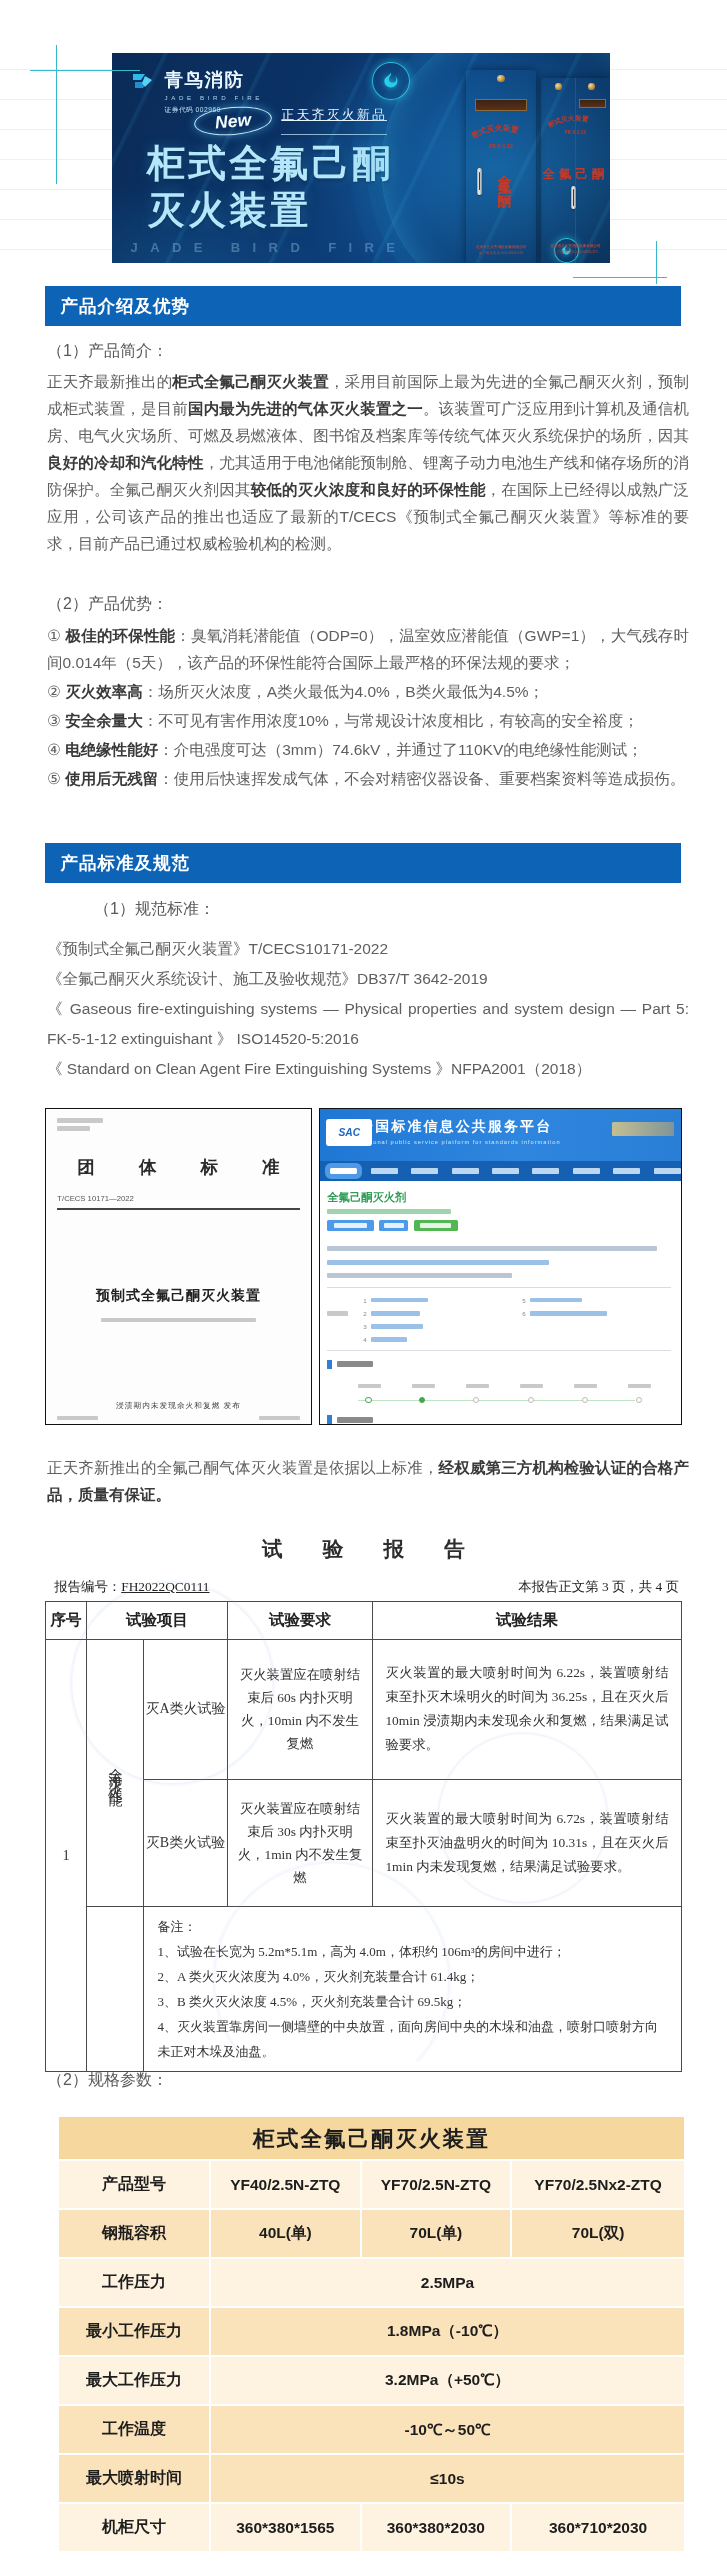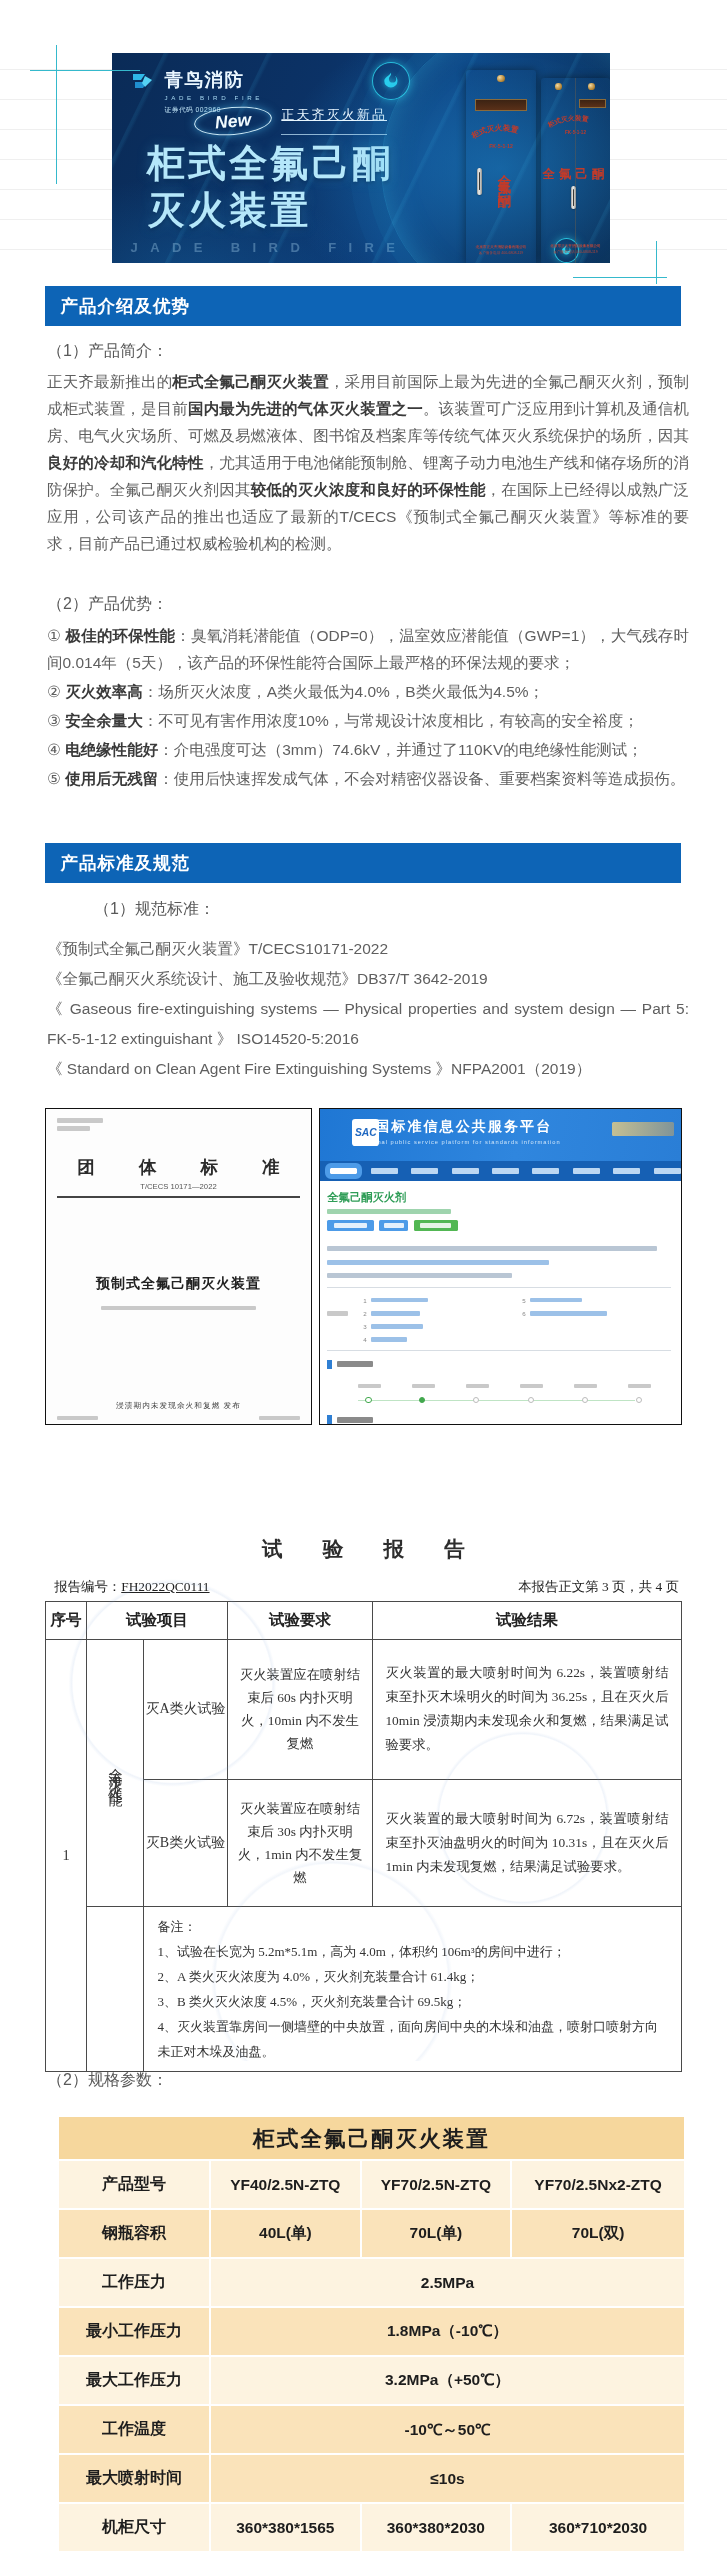--- a/index.html
+++ b/index.html
@@ -67,28 +67,28 @@
   .h-sub { position:absolute; left:47px; font-size:16px; color:#595959; z-index:2; }
   .para { position:absolute; left:47px; width:642px; font-size:15.5px; line-height:27px; color:#5f5f5f; text-align:justify; z-index:2; }
   .seg-b { font-weight:bold; color:#3a3a3a; }
   .list p { margin-bottom:2.1px; }
 
   
   .imgrow { position:absolute; left:45px; top:1108px; width:637px; height:317px; display:flex; gap:7.2px; z-index:2; }
   .docimg { width:267px; height:317px; background:#fdfdfd; border:1.5px solid #111; position:relative; padding:9.3px 11.3px; }
   .bar { background:#c9c9c9; border-radius:1px; }
   .doc-type { text-align:center; font-size:17.5px; font-weight:bold; color:#2b2b2b; letter-spacing:19.6px; margin-top:24px; padding-left:19.6px; }
-  .doc-code { text-align:center; font-size:7.7px; color:#555; margin-top:3px; }
+  .doc-code { text-align:left; font-size:7.7px; color:#555; margin-top:15px; }
   .doc-rule { border-top:2.1px double #444; margin-top:5.2px; }
   .doc-title { text-align:center; font-size:14px; font-weight:bold; color:#222; margin-top:77px; letter-spacing:1px; }
   .doc-pub { position:absolute; bottom:13.4px; left:0; width:100%; text-align:center; font-size:7.7px; color:#444; letter-spacing:1px; }
   .webimg { width:363px; height:317px; background:#fff; border:1.5px solid #111; position:relative; overflow:hidden; }
   .web-head { height:52px; background:linear-gradient(100deg,#1f77d4,#2f86de 55%,#2a7ed6); position:relative; padding:9.3px 0 0 39px; }
-  .sacbox { position:absolute; left:6.2px; top:10.3px; width:27px; height:27px; background:#fff; border-radius:3.1px; display:flex; align-items:center; justify-content:center;
-    color:#1f67c0; font-weight:bold; font-style:italic; font-size:10.3px;margin-left:26px; }
+  .sacbox { position:absolute; left:6.2px; top:10.3px; width:46px; height:27px; background:#fff; border-radius:3.1px; display:flex; align-items:center; justify-content:center;
+    color:#1f67c0; font-weight:bold; font-style:italic; font-size:10.3px; }
   .web-title { color:#fff; font-size:14px; font-weight:bold; letter-spacing:2.1px; }
   .web-sub { color:#cfe6fa; font-size:5.7px; letter-spacing:1px; margin-top:3.1px; }
   .web-gold { position:absolute; right:7.2px; top:13.4px; width:62px; height:13.4px; background:linear-gradient(90deg,rgba(255,215,120,.9),rgba(255,180,60,.5)); border-radius:1.5px; opacity:.8; }
   .web-nav { height:19.6px; background:#1660b4; display:flex; align-items:center; gap:13.4px; padding-left:10.3px; }
   .web-nav .nitem { width:27px; height:6.2px; background:#bcd7f2; border-radius:1px; }
   .web-nav .nitem.on { outline:5.2px solid #4d9be8; outline-offset:0; background:#fff; }
   .web-body { padding:9.3px 10.3px 0 7.2px; }
   .web-plan { color:#2f9d57; font-size:11.3px; font-weight:bold; }
   .web-plan-en { width:124px; height:5.2px; background:#9fd4ae; margin-top:4.1px; border-radius:1px; }
   .pills { display:flex; gap:5.2px; margin-top:6.2px; }
@@ -244,21 +244,21 @@
 
   <div class="secbar" style="top:843px;">
     <span>产品标准及规范</span>
   </div>
 
   <div class="h-sub" style="top:899px;margin-left:47px;">（1）规范标准：</div>
   <div class="para" style="top:934px; line-height:30px;">
     <p>《预制式全氟己酮灭火装置》T/CECS10171-2022</p>
     <p>《全氟己酮灭火系统设计、施工及验收规范》DB37/T 3642-2019</p>
     <p>《 Gaseous fire-extinguishing systems — Physical properties and system design — Part 5: FK-5-1-12 extinguishant 》  ISO14520-5:2016</p>
-    <p>《 Standard on Clean Agent Fire Extinguishing Systems 》NFPA2001（2019）</p>
+    <p>《 Standard on Clean Agent Fire Extinguishing Systems 》NFPA2001（2018）</p>
   </div>
 
   <div class="imgrow">
 
     <div class="docimg">
       <div class="bar" style="width:46px; height:4.6px;"></div>
       <div class="bar" style="width:33px; height:4.6px; margin-top:3.1px;"></div>
       <div class="doc-type">团 体 标 准</div>
       <div class="doc-code">T/CECS 10171—2022</div>
       <div class="doc-rule"></div>
@@ -360,20 +360,21 @@
             <div class="dot" style="left:278px;"></div>
         </div>
         <div class="web-sec">
             <div class="sq"></div>
             <div class="bar"></div>
           </div>
       </div>
     </div>
   </div>
 
+  <p class="para" style="top:1454px;"><span>正天齐新推出的全氟己酮气体灭火装置是依据以上标准，</span><span class="seg-b">经权威第三方机构检验认证的合格产品，</span><span class="seg-b">质量有保证。</span></p>
 
   <div class="report">
     <div class="rp-title">试 验 报 告</div>
     <div class="rp-meta">
       <div class="rp-no"><span>报告编号：</span><u>FH2022QC0111</u></div>
       <div>本报告正文第 3 页，共 4 页</div>
     </div>
     <table class="rpt">
       <tbody>
           <tr>

